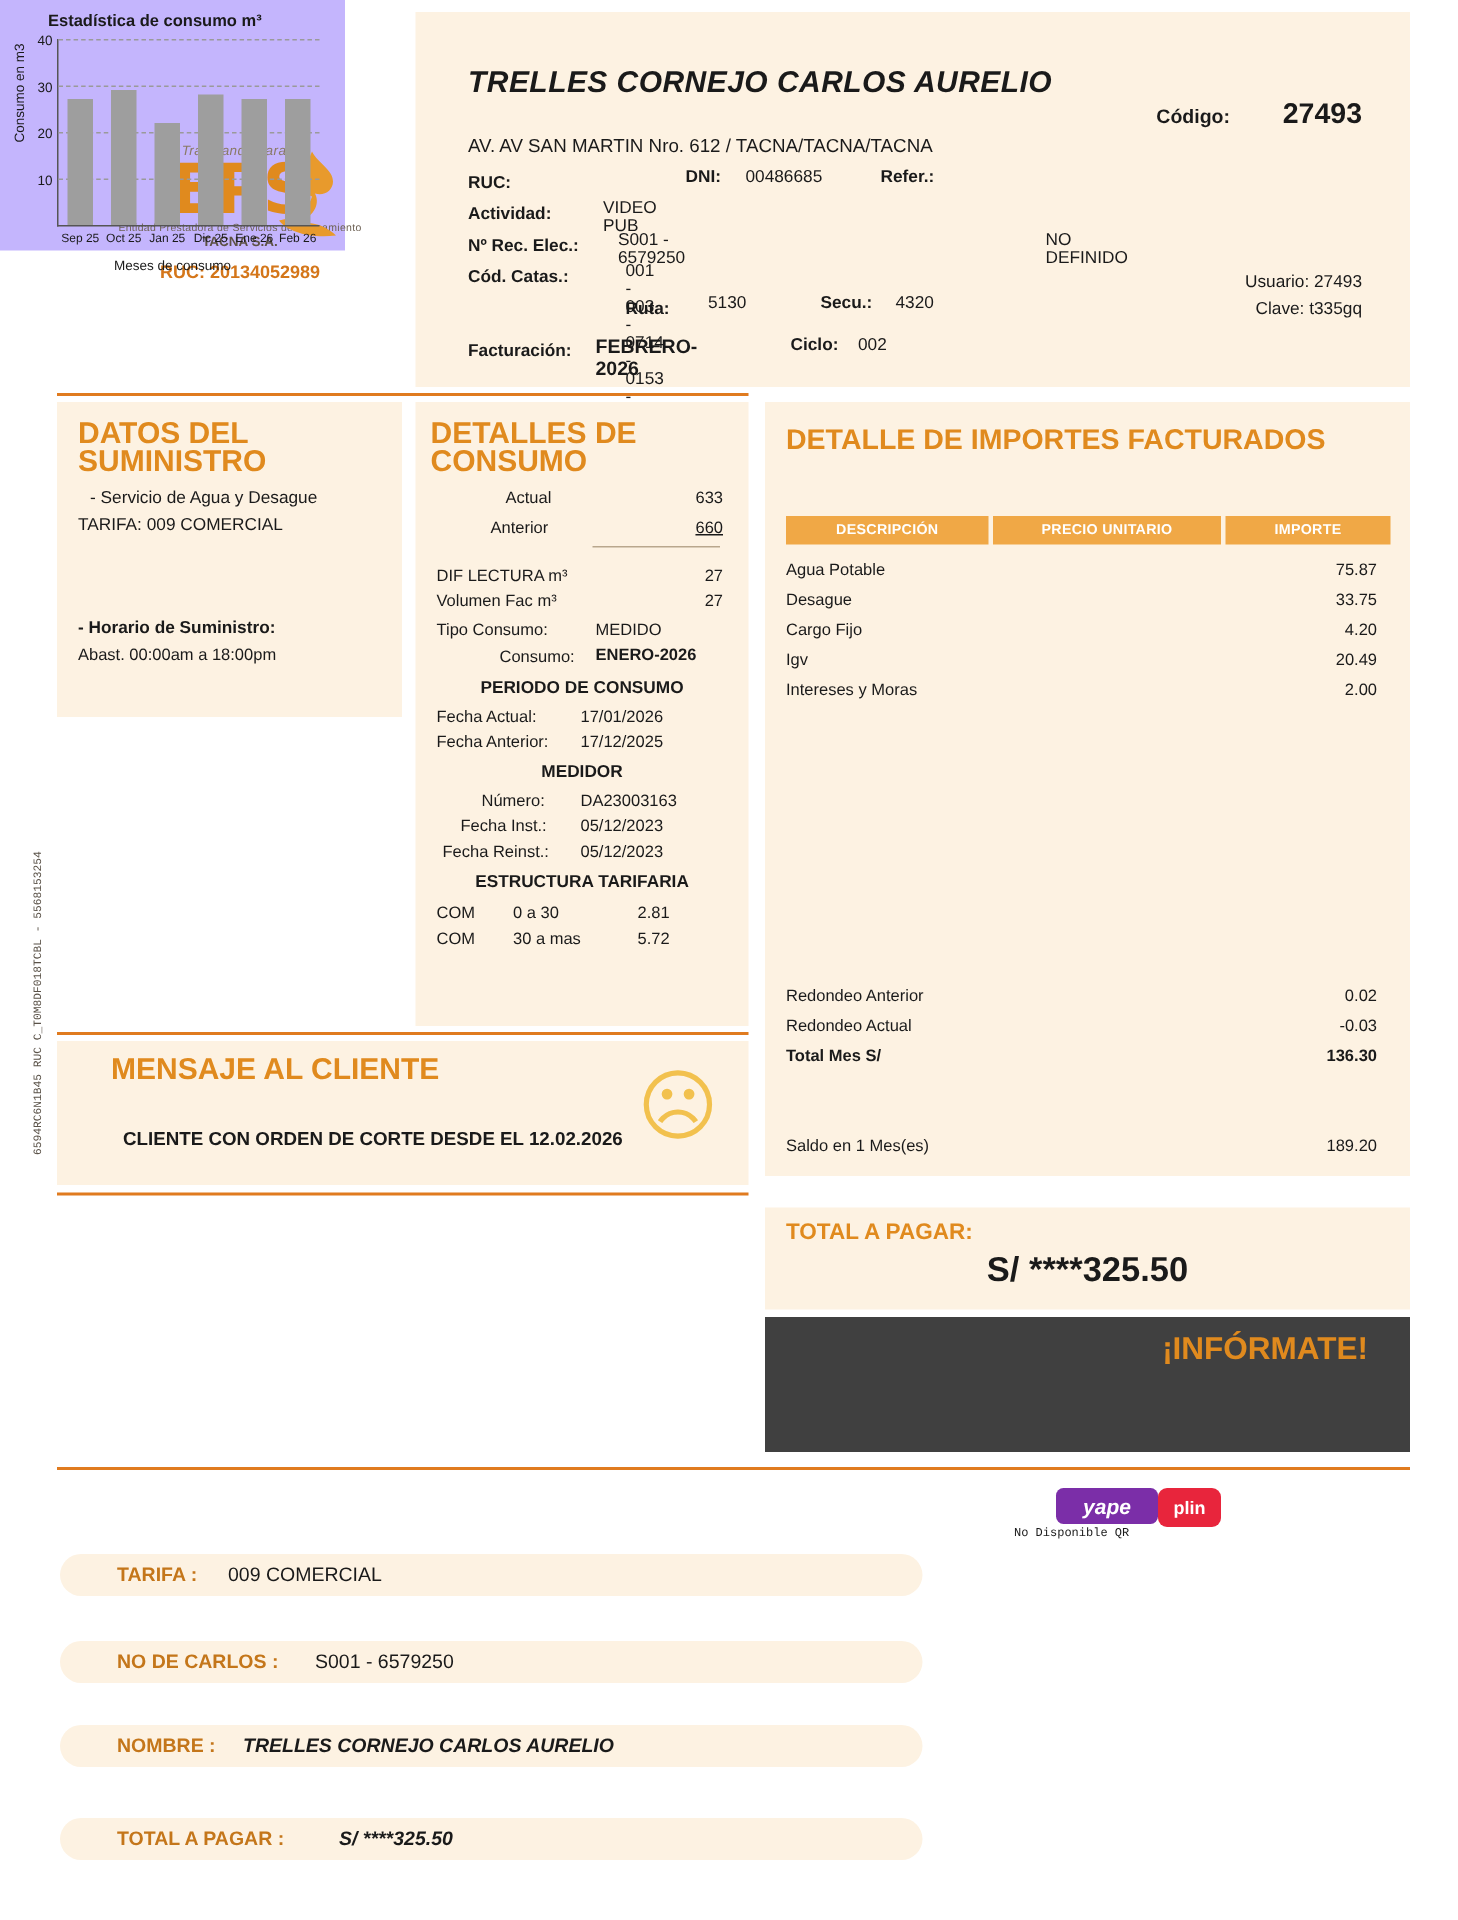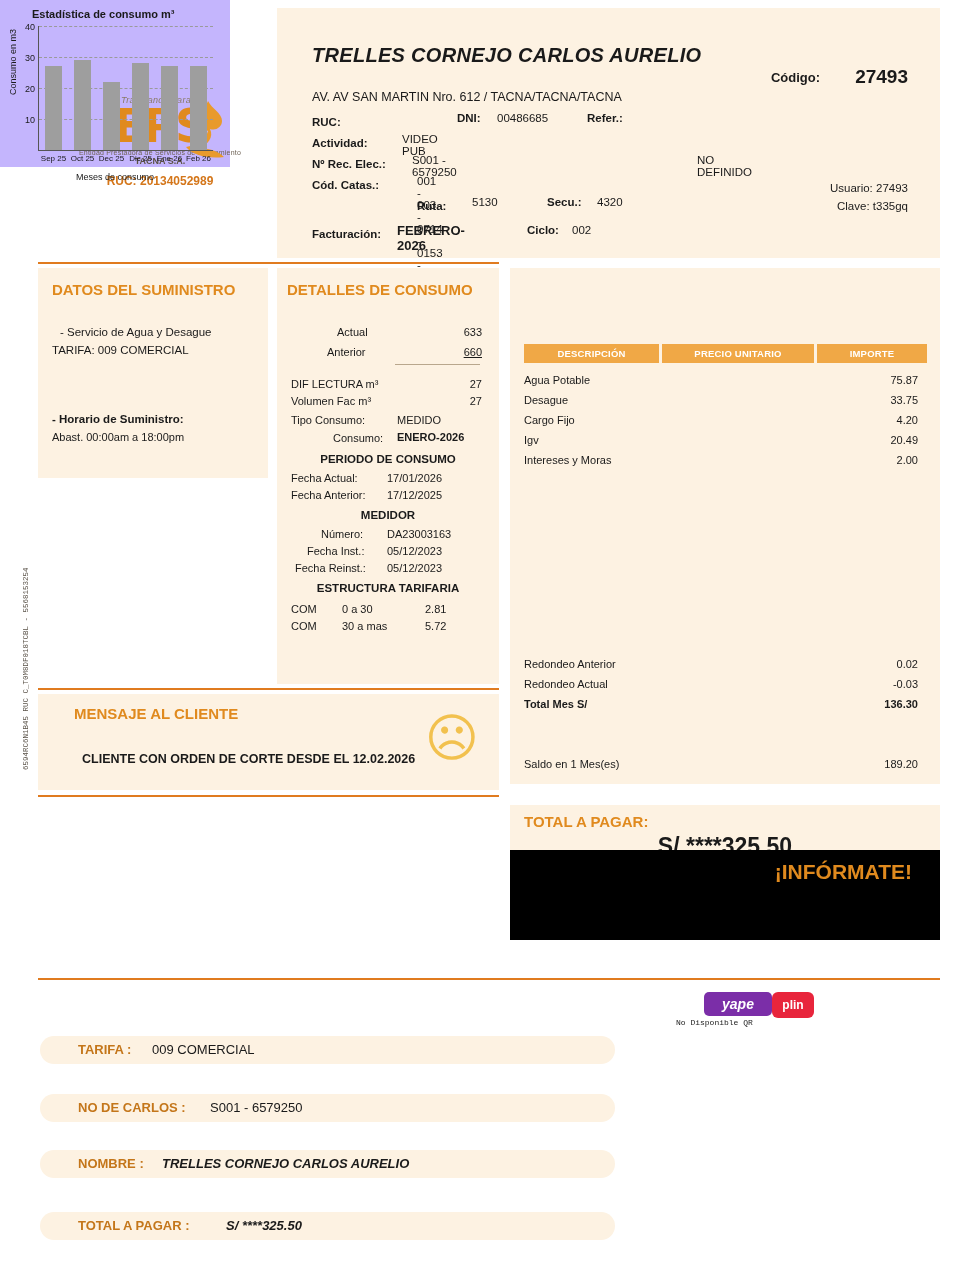--- a/index.html
+++ b/index.html
@@ -66,21 +66,21 @@
   .logo-sub1 { font-size: 7px; color: #6f6356; letter-spacing: .2px; margin-top: 2px;}
   .logo-sub2 { font-size: 9px; font-weight: bold; color: #5d5245; }
   .logo-ruc { font-size: 12px; font-weight: bold; color: #d4761a; margin-top: 8px; }
   .swoosh {
     position: absolute; left: 118px; top: -6px; width: 54px; height: 62px;
   }
 
   
   .panel { position: absolute; background: #fdf2e2; }
   .panel-title {
-    color: #e08a1e; font-weight: bold; font-size: 15px; line-height: 19px;
+    color: #e08a1e; font-weight: bold; font-size: 20px; line-height: 19px;
   }
   #datos-panel { left: 38px; top: 268px; width: 230px; height: 210px; }
   #datos-panel .panel-title { position: absolute; left: 14px; top: 12px; }
   .ds-line1 { position: absolute; left: 22px; top: 58px; font-size: 11.5px; }
   .ds-line2 { position: absolute; left: 14px; top: 76px; font-size: 11.5px; }
   .ds-line3 { position: absolute; left: 14px; top: 145px; font-size: 11.5px; font-weight: bold; }
   .ds-line4 { position: absolute; left: 14px; top: 163px; font-size: 11px; }
 
   
   #chart-panel { left: 38px; top: 484px; width: 230px; height: 167px; background: #c4b5fd; }
@@ -132,21 +132,21 @@
   #femision-panel { left: 60px; top: 808px; width: 212px; height: 62px; background: #fdf2e2; }
   #fvenc-panel { left: 283px; top: 808px; width: 216px; height: 62px; background: #fdf2e2; }
   .fecha-lbl { position: absolute; left: 0; top: 10px; width: 100%; text-align: center; color: #e08a1e; font-weight: bold; font-size: 14px; }
   .fecha-val { position: absolute; left: 0; top: 32px; width: 100%; text-align: center; font-size: 17px; font-style: italic; font-weight: bold; }
 
   
   #total-panel { left: 510px; top: 805px; width: 430px; height: 68px; background: #fdf2e2; }
   .total-lbl { position: absolute; left: 14px; top: 8px; color: #e08a1e; font-weight: bold; font-size: 15px; }
   .total-val { position: absolute; left: 0; top: 28px; width: 430px; text-align: center; font-size: 23px; font-weight: bold; }
 
-  #informate-panel { left: 510px; top: 850px; width: 430px; height: 90px; background: #000000; }
+  #informate-panel { left: 510px; top: 878px; width: 430px; height: 90px; background: #404040; }
   .informate { position: absolute; right: 28px; top: 10px; color: #e08a1e; font-weight: bold; font-size: 21px; }
 
   
   .hr-orange { position: absolute; background: #e07b1f; height: 2px; }
 
   
   .side-code {
     position: absolute; left: 22px; top: 770px; font-size: 7.5px; color: #5a5248;
     font-family: "Liberation Mono", monospace; white-space: nowrap;
     transform: rotate(-90deg); transform-origin: left top;
@@ -275,21 +275,21 @@
           <span class="ytick">30</span>
         </div>
         <div class="grid-line" style="top: 0px;">
           <span class="ytick">40</span>
         </div>
         <div class="bar" title="Sep 25: 27" style="height: 83.7px; left: 6px;"></div>
         <div class="xtick" style="left: 14.5px;">Sep 25</div>
         <div class="bar" title="Oct 25: 29" style="height: 89.9px; left: 35px;"></div>
         <div class="xtick" style="left: 43.5px;">Oct 25</div>
         <div class="bar" title="Nov 25: 22" style="height: 68.2px; left: 64px;"></div>
-        <div class="xtick" style="left: 72.5px;">Dec 25</div>
+        <div class="xtick" style="left: 72.5px;">Jan 25</div>
         <div class="bar" title="Dic 25: 28" style="height: 86.8px; left: 93px;"></div>
         <div class="xtick" style="left: 101.5px;">Dic 25</div>
         <div class="bar" title="Ene 26: 27" style="height: 83.7px; left: 122px;"></div>
         <div class="xtick" style="left: 130.5px;">Ene 26</div>
         <div class="bar" title="Feb 26: 27" style="height: 83.7px; left: 151px;"></div>
         <div class="xtick" style="left: 159.5px;">Feb 26</div>
       </div>
     <div class="xlabel">Meses de consumo</div>
   </div>
 
@@ -331,20 +331,21 @@
     <div class="cs" style="left:14px; top:335px;">COM</div>
     <div class="cs" style="left:65px; top:335px;">0 a 30</div>
     <div class="cs" style="left:148px; top:335px;">2.81</div>
 
     <div class="cs" style="left:14px; top:352px;">COM</div>
     <div class="cs" style="left:65px; top:352px;">30 a mas</div>
     <div class="cs" style="left:148px; top:352px;">5.72</div>
   </div>
 
   <div class="panel" id="importes-panel">
+    <div class="panel-title">DETALLE DE IMPORTES FACTURADOS</div>
 
     <div class="tbl-hdr" id="th-desc">DESCRIPCIÓN</div>
     <div class="tbl-hdr" id="th-prec">PRECIO UNITARIO</div>
     <div class="tbl-hdr" id="th-imp">IMPORTE</div>
 
     <div class="imp-row-lbl" style="top:106px;">Agua Potable</div>
     <div class="imp-row-val" style="top:106px;">75.87</div>
     <div class="imp-row-lbl" style="top:126px;">Desague</div>
     <div class="imp-row-val" style="top:126px;">33.75</div>
     <div class="imp-row-lbl" style="top:146px;">Cargo Fijo</div>

